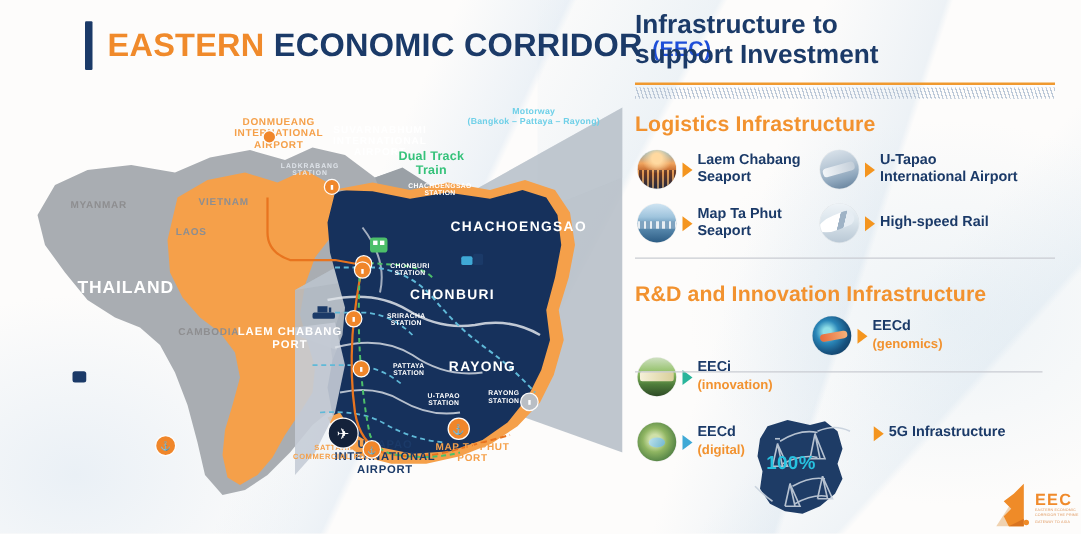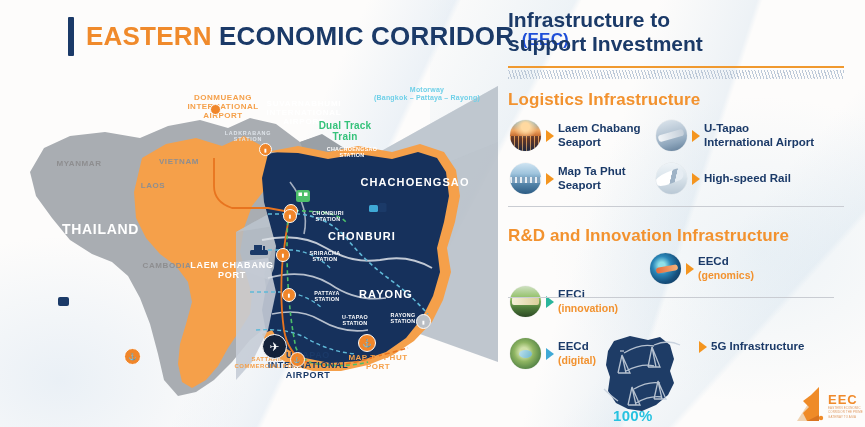--- a/index.html
+++ b/index.html
@@ -97,21 +97,21 @@
       background:linear-gradient(90deg,#f5f0d8,#d9cf9a);border-radius:2px;}
   .ph-eecg{background:radial-gradient(circle at 38% 40%, #8fdfe8 0 12%, #2a86b8 34%, #17527f 62%, #0d2c4d 100%);}
   .ph-eecg:after{content:"";position:absolute;left:20%;top:42%;width:70%;height:20%;
       background:linear-gradient(90deg,#e86a3a,#f5b27a);transform:rotate(-10deg);border-radius:3px;}
   .ph-eecd{background:radial-gradient(circle at 45% 45%, #cfe0a8 0 18%, #8fb562 40%, #5d8b4a 68%, #3c5f38 100%);}
   .ph-eecd:after{content:"";position:absolute;left:30%;top:38%;width:42%;height:26%;
       background:linear-gradient(120deg,#bfe3ee,#6fb6cf);border-radius:50%;}
 
   
   .map5g{position:absolute;left:596px;top:333px;width:92px;height:82px;}
-  .pct{position:absolute;left:613px;top:362px;color:#27c2e0;font-size:15px;font-weight:bold;letter-spacing:.3px;margin-top:45px;}
+  .pct{position:absolute;left:613px;top:362px;color:#27c2e0;font-size:15px;font-weight:bold;letter-spacing:.3px;}
 
   
   .logo{position:absolute;left:789px;top:385px;width:72px;height:40px;}
   .logo-text{position:absolute;left:828px;top:392px;color:#f08a2b;font-size:13px;font-weight:bold;letter-spacing:1px;}
   .logo-sub{position:absolute;left:828px;top:406px;color:#e09a62;font-size:2.9px;letter-spacing:.15px;line-height:1.5;width:36px;}
 </style>
 </head>
 <body>
 
 <div class="stage">

